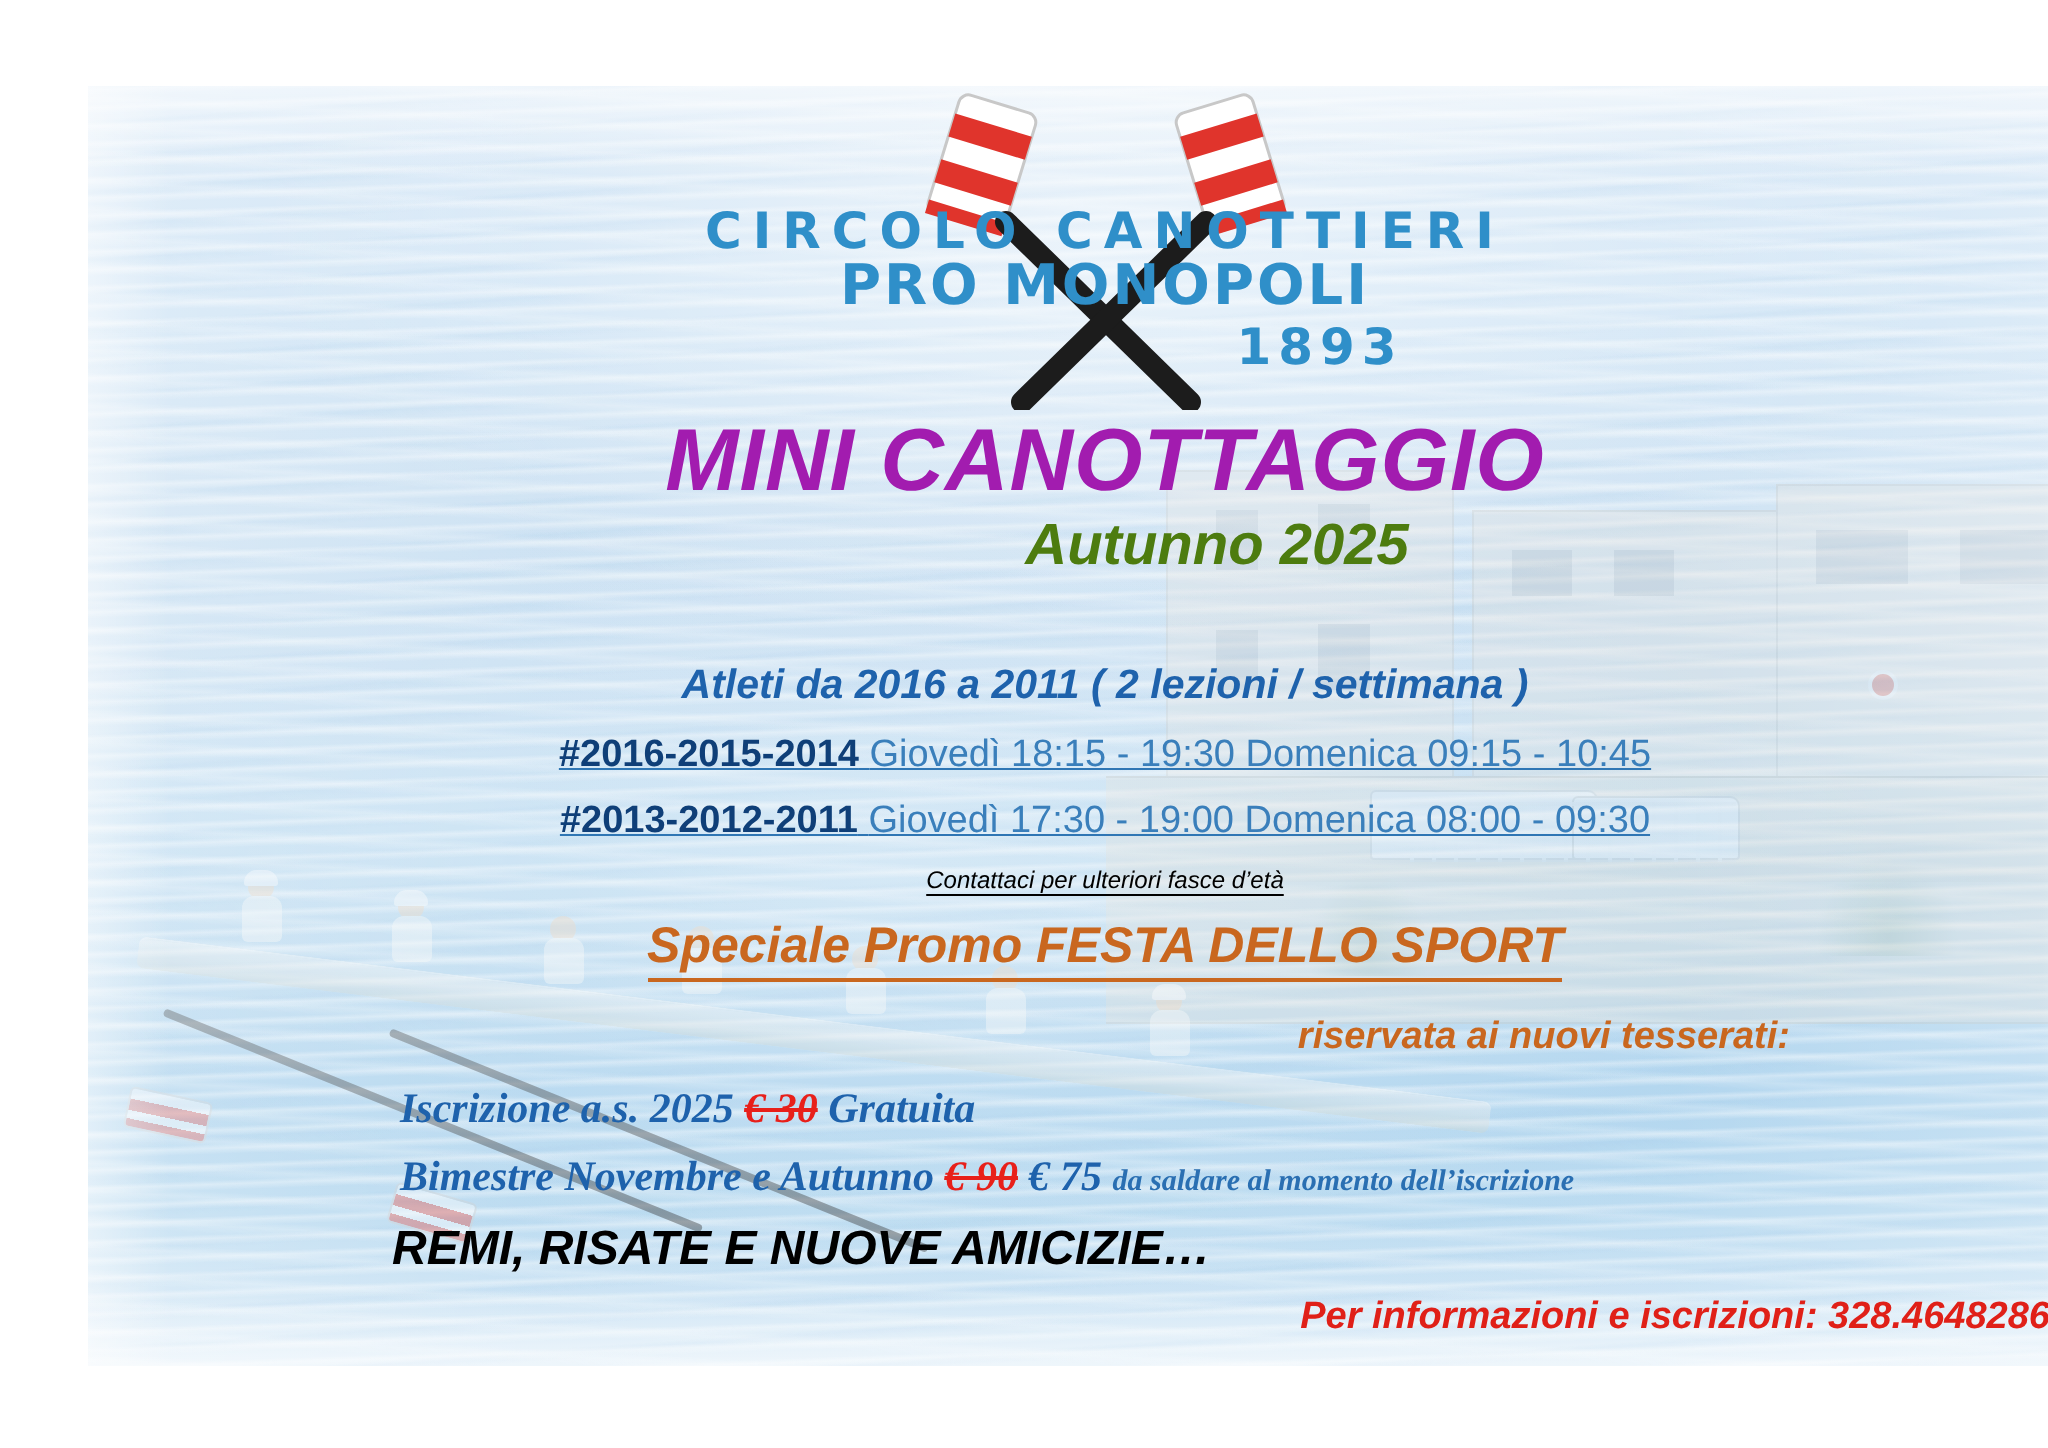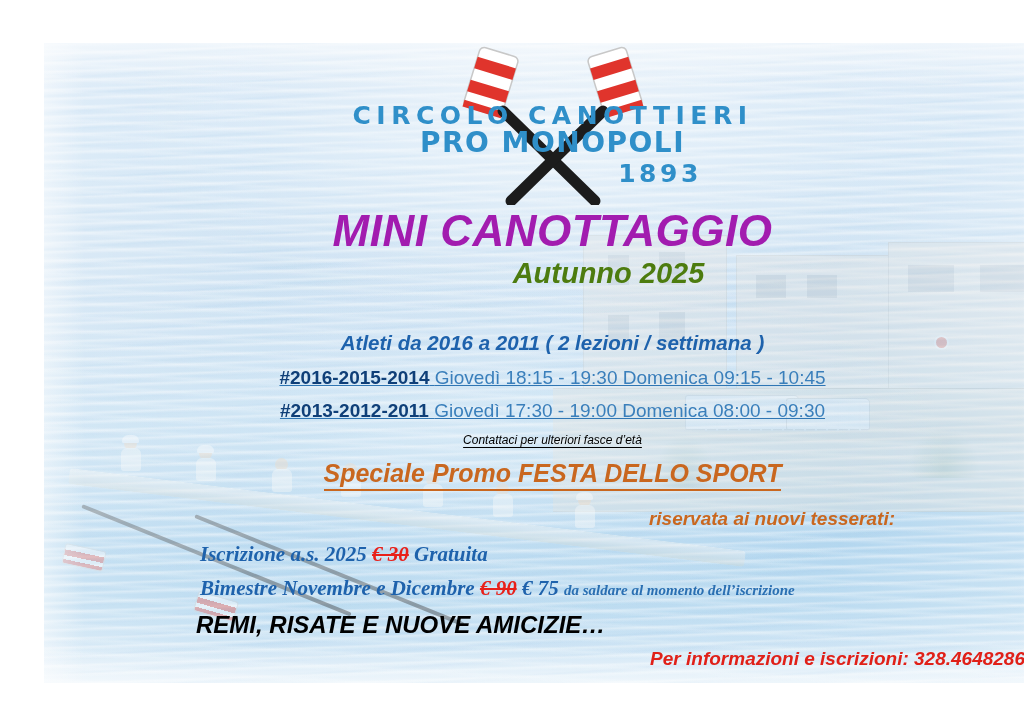--- a/index.html
+++ b/index.html
@@ -525,21 +525,21 @@
         <span>Speciale Promo FESTA DELLO SPORT</span>
       </div>
 
       <div class="price-line" id="price-1">
         <span>Iscrizione a.s. 2025</span>
         <span class="strike-red">€ 30</span>
         <span>Gratuita</span>
       </div>
 
       <div class="price-line" id="price-2">
-        <span>Bimestre Novembre e Dicembre</span>
+        <span>Bimestre Novembre e Autunno</span>
         <span class="strike-red">€ 90</span>
         <span>€ 75</span>
         <span class="fineprint">da saldare al momento dell’iscrizione</span>
       </div>
 
       <div id="slogan">REMI, RISATE E NUOVE AMICIZIE…</div>
       <div id="contact">Per informazioni e iscrizioni: 328.4648286</div>
 
     </div>
   </div>

